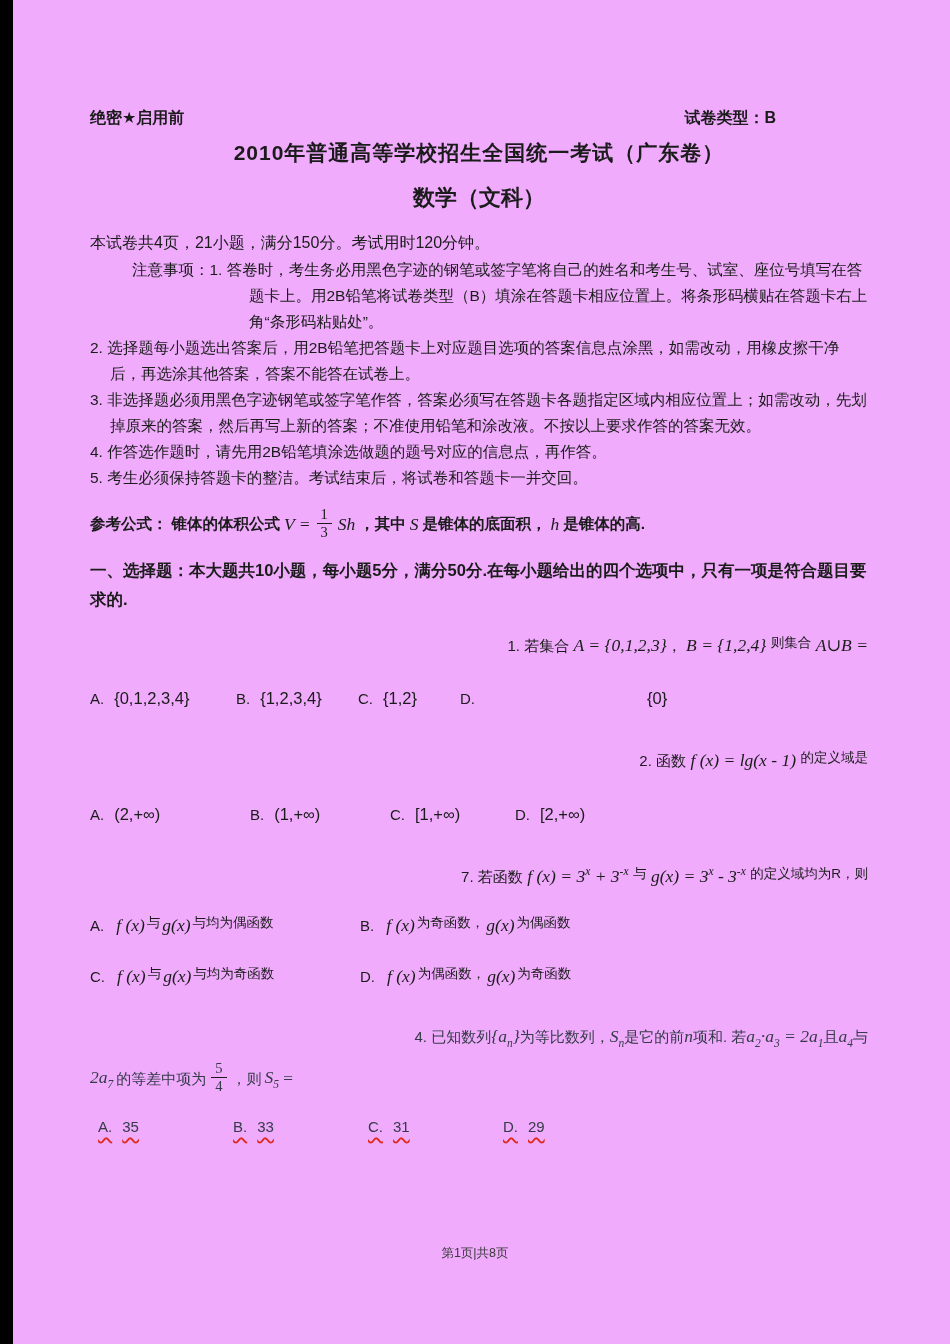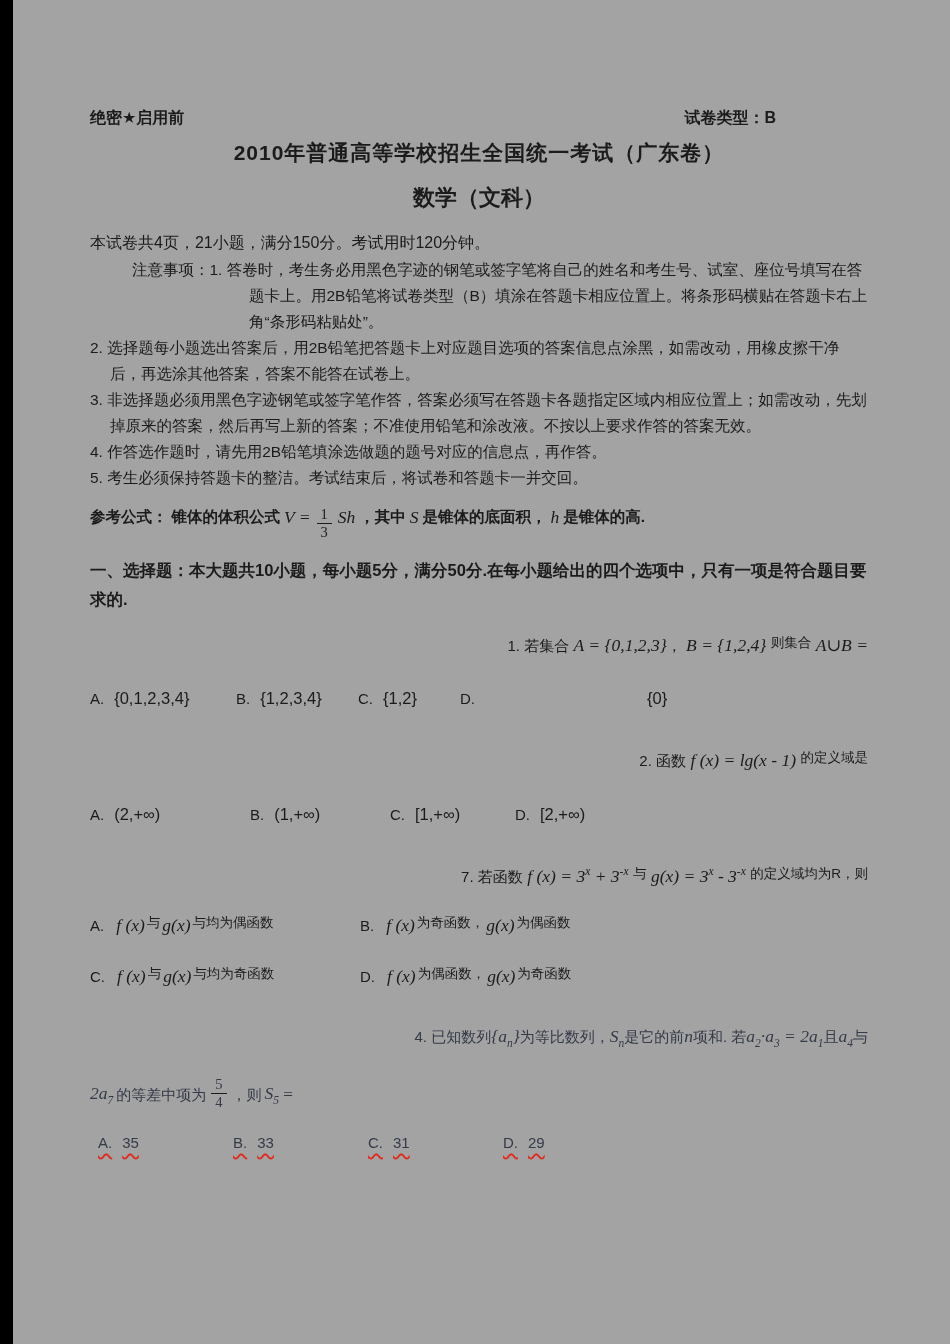--- a/index.html
+++ b/index.html
@@ -2,38 +2,38 @@
 <html><head>
 <meta charset="utf-8">
 <style>
   * { margin:0; padding:0; box-sizing:border-box; }
   html, body { background:#ffffff; }
   body {
     width:950px; height:1344px; position:relative; overflow:hidden;
     font-family:"Liberation Sans","DejaVu Sans",sans-serif;
     color:#1b1b1b;
   }
-  .page { position:absolute; inset:0; background:#a3a3a3; }
+  .page { position:absolute; inset:0; background:#f0abfc; }
   .spine { position:absolute; left:0; top:0; width:13px; height:1344px; background:#000; }
   .content { position:absolute; left:90px; top:108px; width:778px; }
 
   .head-row { display:flex; justify-content:space-between; font-size:16px; font-weight:bold; }
   .head-type { padding-right:92px; }
 
   .title { text-align:center; font-size:21px; font-weight:bold; margin-top:10px; letter-spacing:1px; }
   .subtitle { text-align:center; font-size:22px; font-weight:bold; margin-top:16px; }
 
   .intro { font-size:16px; margin-top:18px; line-height:1.5; }
 
   .notes { margin-top:2px; }
   .note { font-size:15.5px; line-height:1.68; }
   .note-first { padding-left:117px; text-indent:-117px;margin-left:42px; }
   .note-hang { padding-left:20px; text-indent:-20px; }
 
-  .formula { margin-top:16px; display:flex; align-items:flex-start; flex-wrap:wrap; gap:4px; }
+  .formula { margin-top:16px; display:flex; align-items:center; flex-wrap:wrap; gap:4px; }
   .b { font-weight:bold; font-size:15.5px; }
   .m { font-family:"Liberation Serif","DejaVu Serif",serif; font-style:italic; font-size:17.5px; }
   .m sup { font-size:11.5px; font-style:italic; }
   .m sub { font-size:11.5px; font-style:italic; }
   .set { font-family:Liberation Sans, sans-serif; font-style:normal; font-size:16.5px; }
   .t { font-size:15px; }
   .tr { font-size:13.5px; position:relative; top:-4px; }
 
   .frac { display:inline-flex; flex-direction:column; align-items:center;
           font-family:"Liberation Serif","DejaVu Serif",serif; font-style:normal;
@@ -59,21 +59,21 @@
   .q2 .o1 { width:160px; } .q2 .o2 { width:140px; } .q2 .o3 { width:125px; }
 
   .q3 { margin-top:36px; }
   .q3 .opts { margin-top:22px; }
   .q3 .opts.row2 { margin-top:30px; }
   .q3 .o1 { width:270px; }
   .q3 .opt .m { margin:0 2px; }
 
   .q4 { margin-top:34px; color:#343a48; }
   .q4 .stem-line { font-size:15px; line-height:1.8; }
-  .q4 .stem-line2 { display:flex; align-items:center; gap:3px; margin-top:24px; }
+  .q4 .stem-line2 { display:flex; align-items:center; gap:3px; margin-top:8px; }
   .q4 .opts { margin-top:22px; padding-left:8px; }
   .q4 .o { width:135px; }
   .wavy { text-decoration:underline; text-decoration-style:wavy;
           text-decoration-color:#e02a1e; text-decoration-thickness:1.5px;
           text-underline-offset:5px; }
 
   .footer { position:absolute; left:0; right:0; bottom:82px; text-align:center;
             font-size:12.5px; color:#3a3a3a; }
 </style>
 </head>
@@ -247,13 +247,16 @@
           </span>
         <span class="opt wavy">
             <span class="ol">D.</span>
             <span>29</span>
           </span>
       </div>
     </div>
 
   </div>
 
+  <div class="footer">
+    <span>第1页|共8页</span>
+  </div>
 </div>
 
 </body></html>

